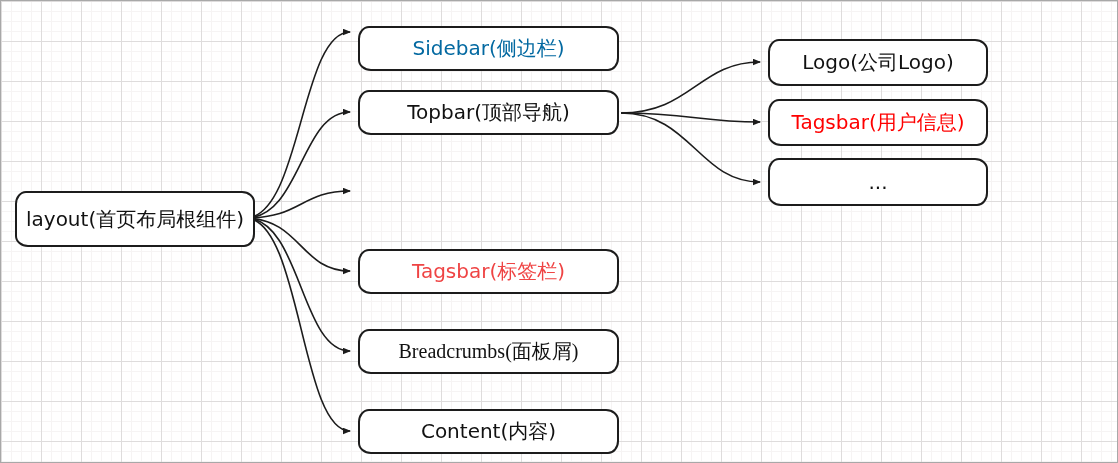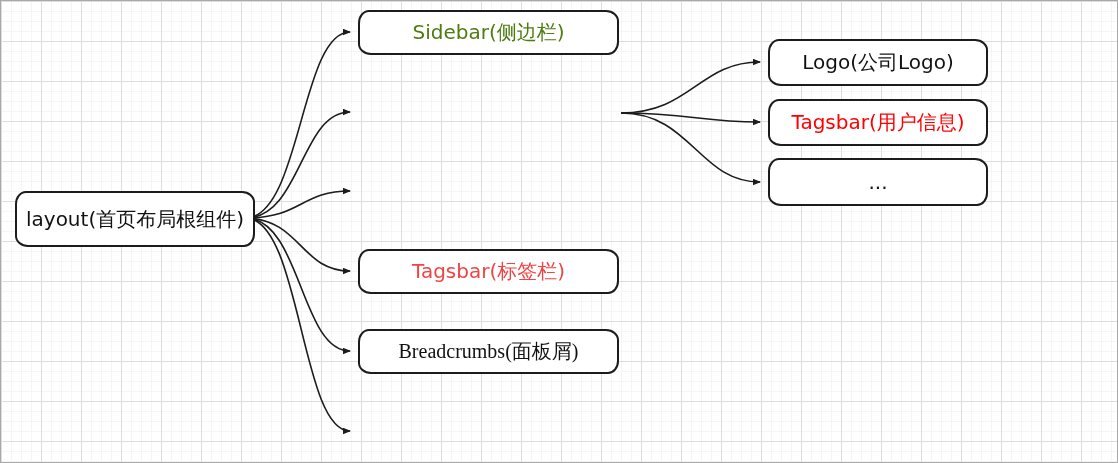--- a/index.html
+++ b/index.html
@@ -81,21 +81,23 @@
       <path d="M246,217 C300,220 300,350 349,350" marker-end="url(#arrow)"></path>
       <path d="M246,217 C300,221 300,430 349,430" marker-end="url(#arrow)"></path>
       <path d="M620,112 C690,112 698,61 759,61" marker-end="url(#arrow)"></path>
       <path d="M620,112 C690,112 698,121 759,121" marker-end="url(#arrow)"></path>
       <path d="M620,112 C690,112 698,181 759,181" marker-end="url(#arrow)"></path>
     </g>
   </svg>
 
   <div class="node root" style="color: rgb(17, 17, 17); margin-left: 8px;">layout(首页布局根组件)</div>
 
-  <div class="node mid m0" style="color: #4d7c0f;">Sidebar(侧边栏)</div>
+  <div class="node mid m0" style="color: #0369a1; margin-top: 16px;">Sidebar(侧边栏)</div>
+  <div class="node mid m1" style="color: rgb(17, 17, 17);">Topbar(顶部导航)</div>
   <div class="node mid m3" style="color: #ef4444;">Tagsbar(标签栏)</div>
   <div class="node mid m4" style="color: rgb(17, 17, 17);">Breadcrumbs(面板屑)</div>
+  <div class="node mid m5" style="color: rgb(17, 17, 17);">Content(内容)</div>
 
   <div class="node right r0" style="color: rgb(17, 17, 17);">Logo(公司Logo)</div>
   <div class="node right r1" style="color: rgb(254, 0, 0);">Tagsbar(用户信息)</div>
   <div class="node right r2" style="color: rgb(17, 17, 17);">...</div>
 
 </div>
 
 </body></html>

